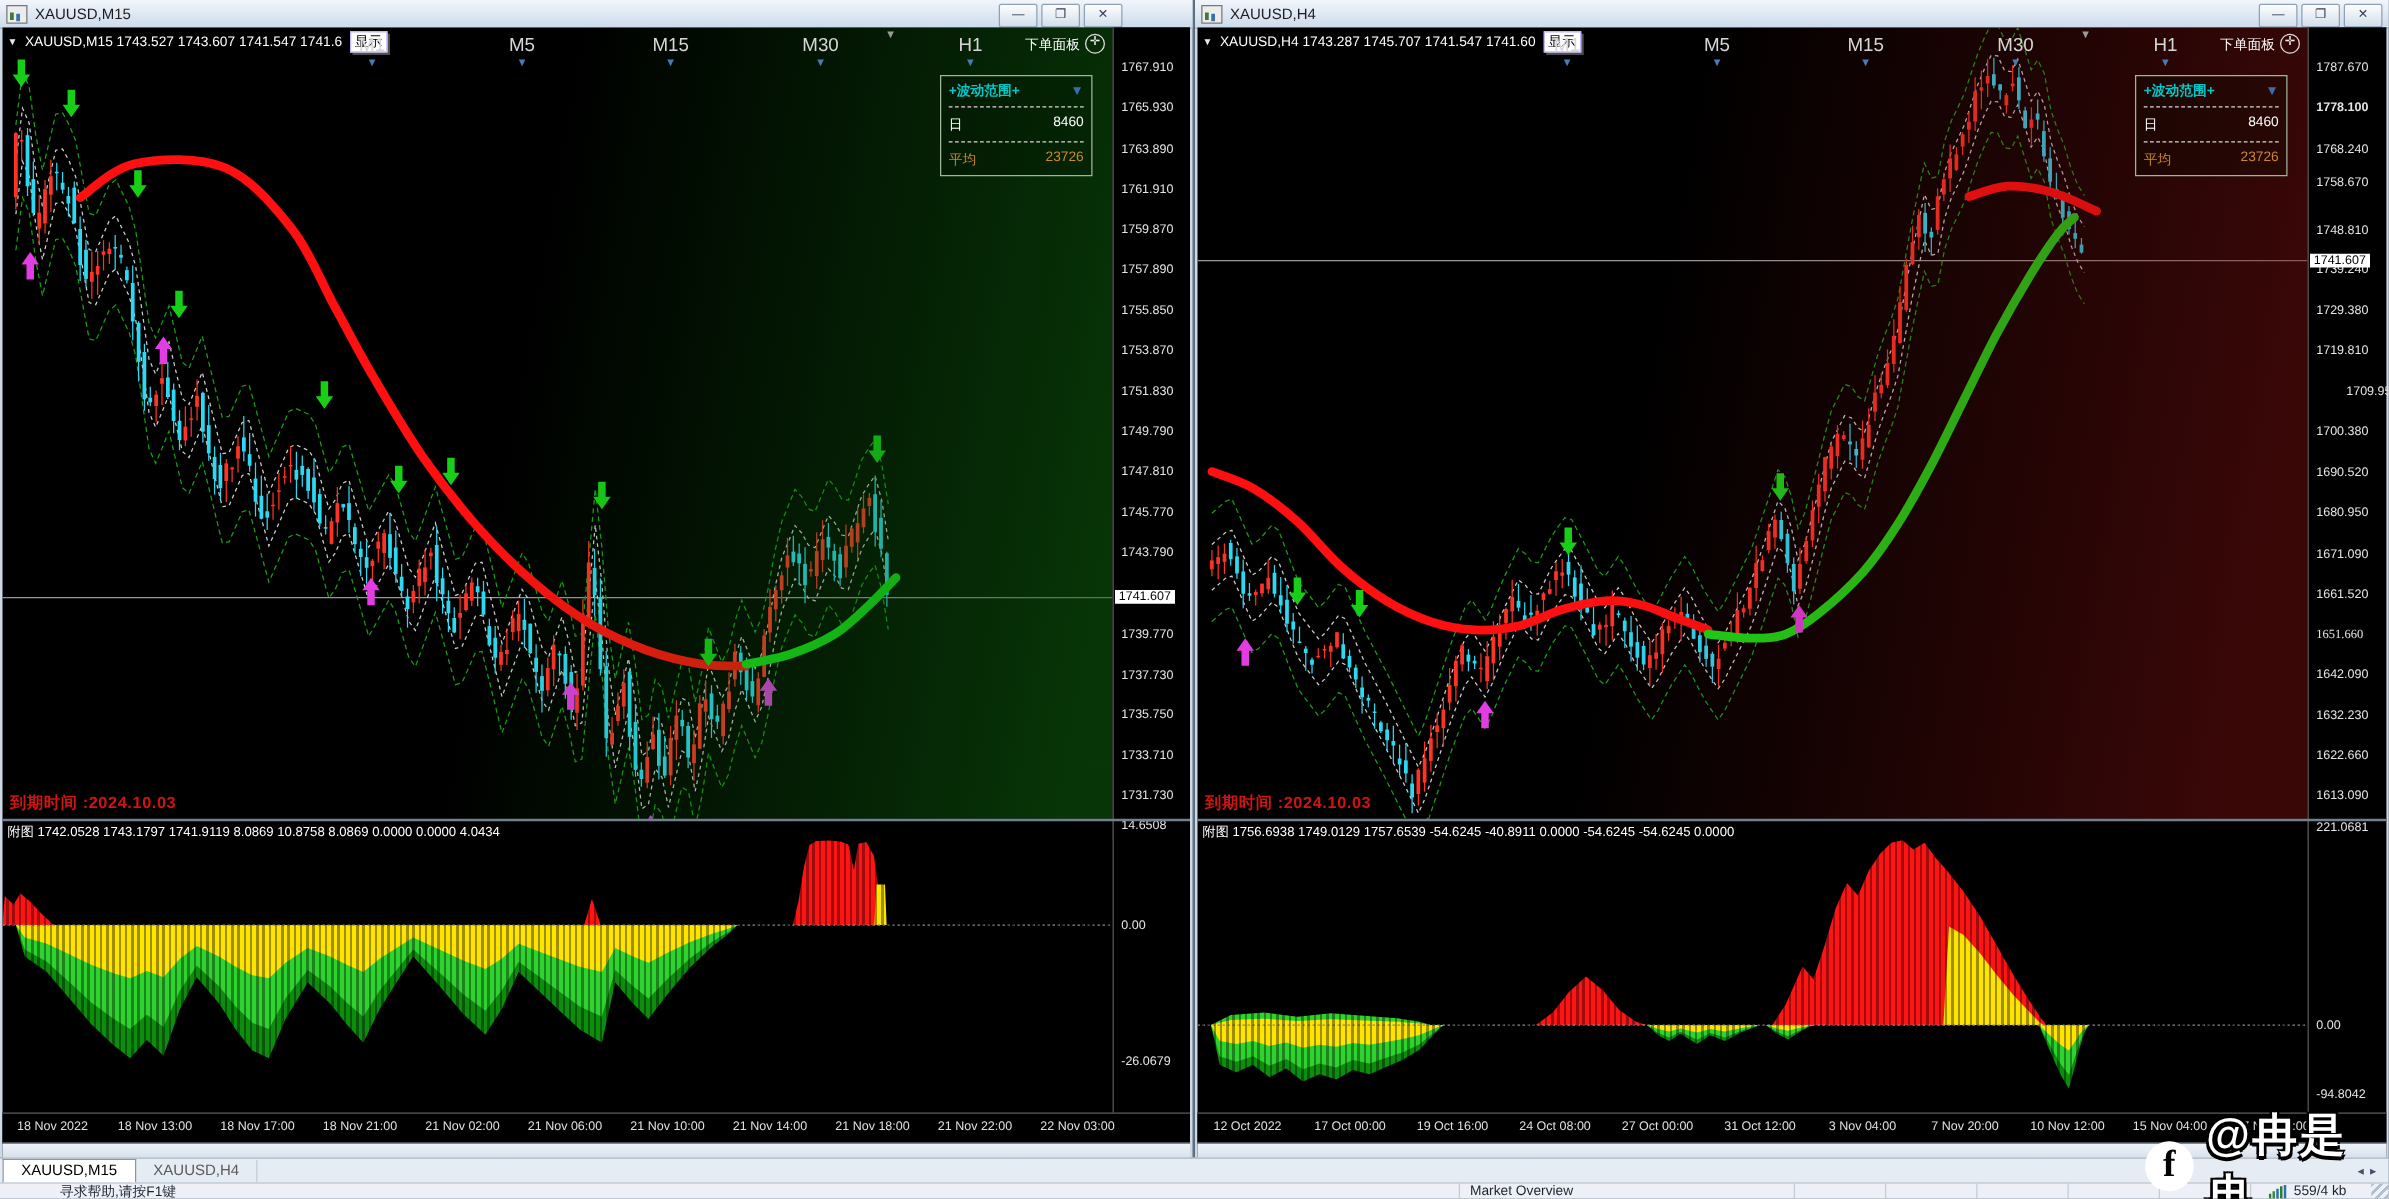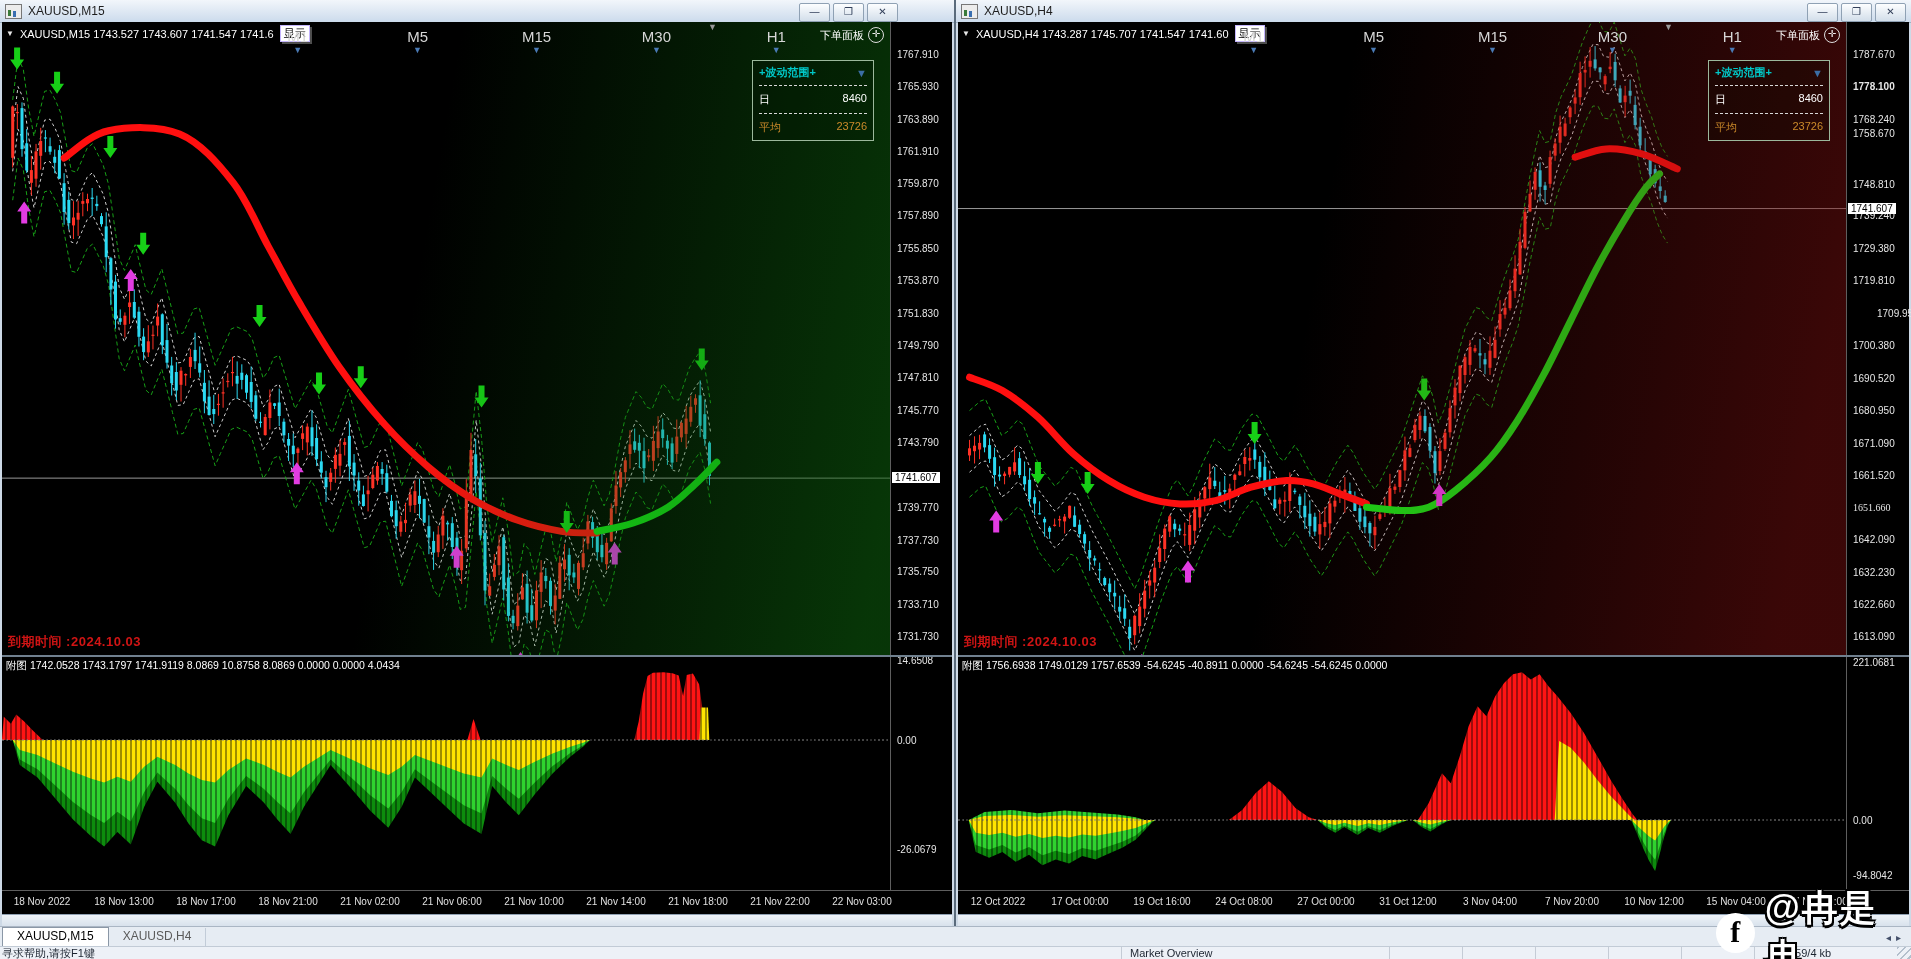--- a/index.html
+++ b/index.html
@@ -74,21 +74,21 @@
     background:linear-gradient(#eef3f8,#d6e0eb);border-top:1px solid #8fa0b2;}
 
   
   .tabbar{position:absolute;left:0;top:926px;width:1911px;height:20px;background:#e6ecf3;
     border-top:1px solid #aab6c4;display:flex;align-items:flex-end;padding-left:2px;box-sizing:border-box;}
   .tab{height:18px;line-height:17px;padding:0 14px;font-size:12px;color:#5a5a5a;border-right:1px solid #c2ccd8;}
   .tab.active{background:#fff;border:1px solid #8a97a6;border-bottom:none;color:#000;}
   .tab-scroll{position:absolute;right:5px;top:5px;color:#44506a;font-size:10px;letter-spacing:5px;}
 
   .statusbar{position:absolute;left:0;top:946px;width:1911px;height:13px;background:#edf1f7;
-    border-top:1px solid #c2cbd6;font-size:11px;color:#1c2430;display:flex;align-items:center;box-sizing:border-box;}
+    border-top:1px solid #c2cbd6;font-size:11px;color:#1c2430;display:flex;align-items:center;box-sizing:border-box;padding-left:46px;}
   .status-cell{height:100%;display:flex;align-items:center;padding:0 8px;border-right:1px solid #c5ccd6;box-sizing:border-box;}
   .status-help{width:1122px;padding-left:2px;overflow:hidden;white-space:nowrap;}
   .status-market{width:268px;}
   .status-empty{width:73px;}
   .status-traffic{flex:1;border-right:none;gap:5px;justify-content:flex-start;padding-left:14px;}
   .grip{position:absolute;right:0;top:0;width:14px;height:13px;
     background:repeating-linear-gradient(135deg,#b3bfcc 0 2px,transparent 2px 5px);}
 
   
   .watermark{position:absolute;left:1716px;top:884px;display:flex;align-items:center;gap:10px;z-index:6;}
@@ -904,21 +904,21 @@
             <span>平均</span>
             <span>23726</span>
           </div>
         </div>
         <div class="expiry">到期时间 :2024.10.03</div>
       </div>
       <div class="price-axis">
           <span class="price-label" style="top: 27px;">1787.670</span>
           <span class="price-label" style="top: 58.9px; font-weight: bold;">1778.100</span>
           <span class="price-label" style="top: 91.7667px;">1768.240</span>
-          <span class="price-label" style="top: 106px; text-align: center;">1758.670</span>
+          <span class="price-label" style="top: 119px; text-align: center;">1758.670</span>
           <span class="price-label" style="top: 156.533px;">1748.810</span>
           <span class="price-label" style="top: 188.433px;">1739.240</span>
           <span class="price-label" style="top: 221.3px;">1729.380</span>
           <span class="price-label" style="top: 253.2px;">1719.810</span>
           <span class="price-label" style="top: 286.067px; margin-left: 24px;">1709.950</span>
           <span class="price-label" style="top: 317.967px;">1700.380</span>
           <span class="price-label" style="top: 350.833px;">1690.520</span>
           <span class="price-label" style="top: 382.733px;">1680.950</span>
           <span class="price-label" style="top: 415.6px;">1671.090</span>
           <span class="price-label" style="top: 447.5px;">1661.520</span>

